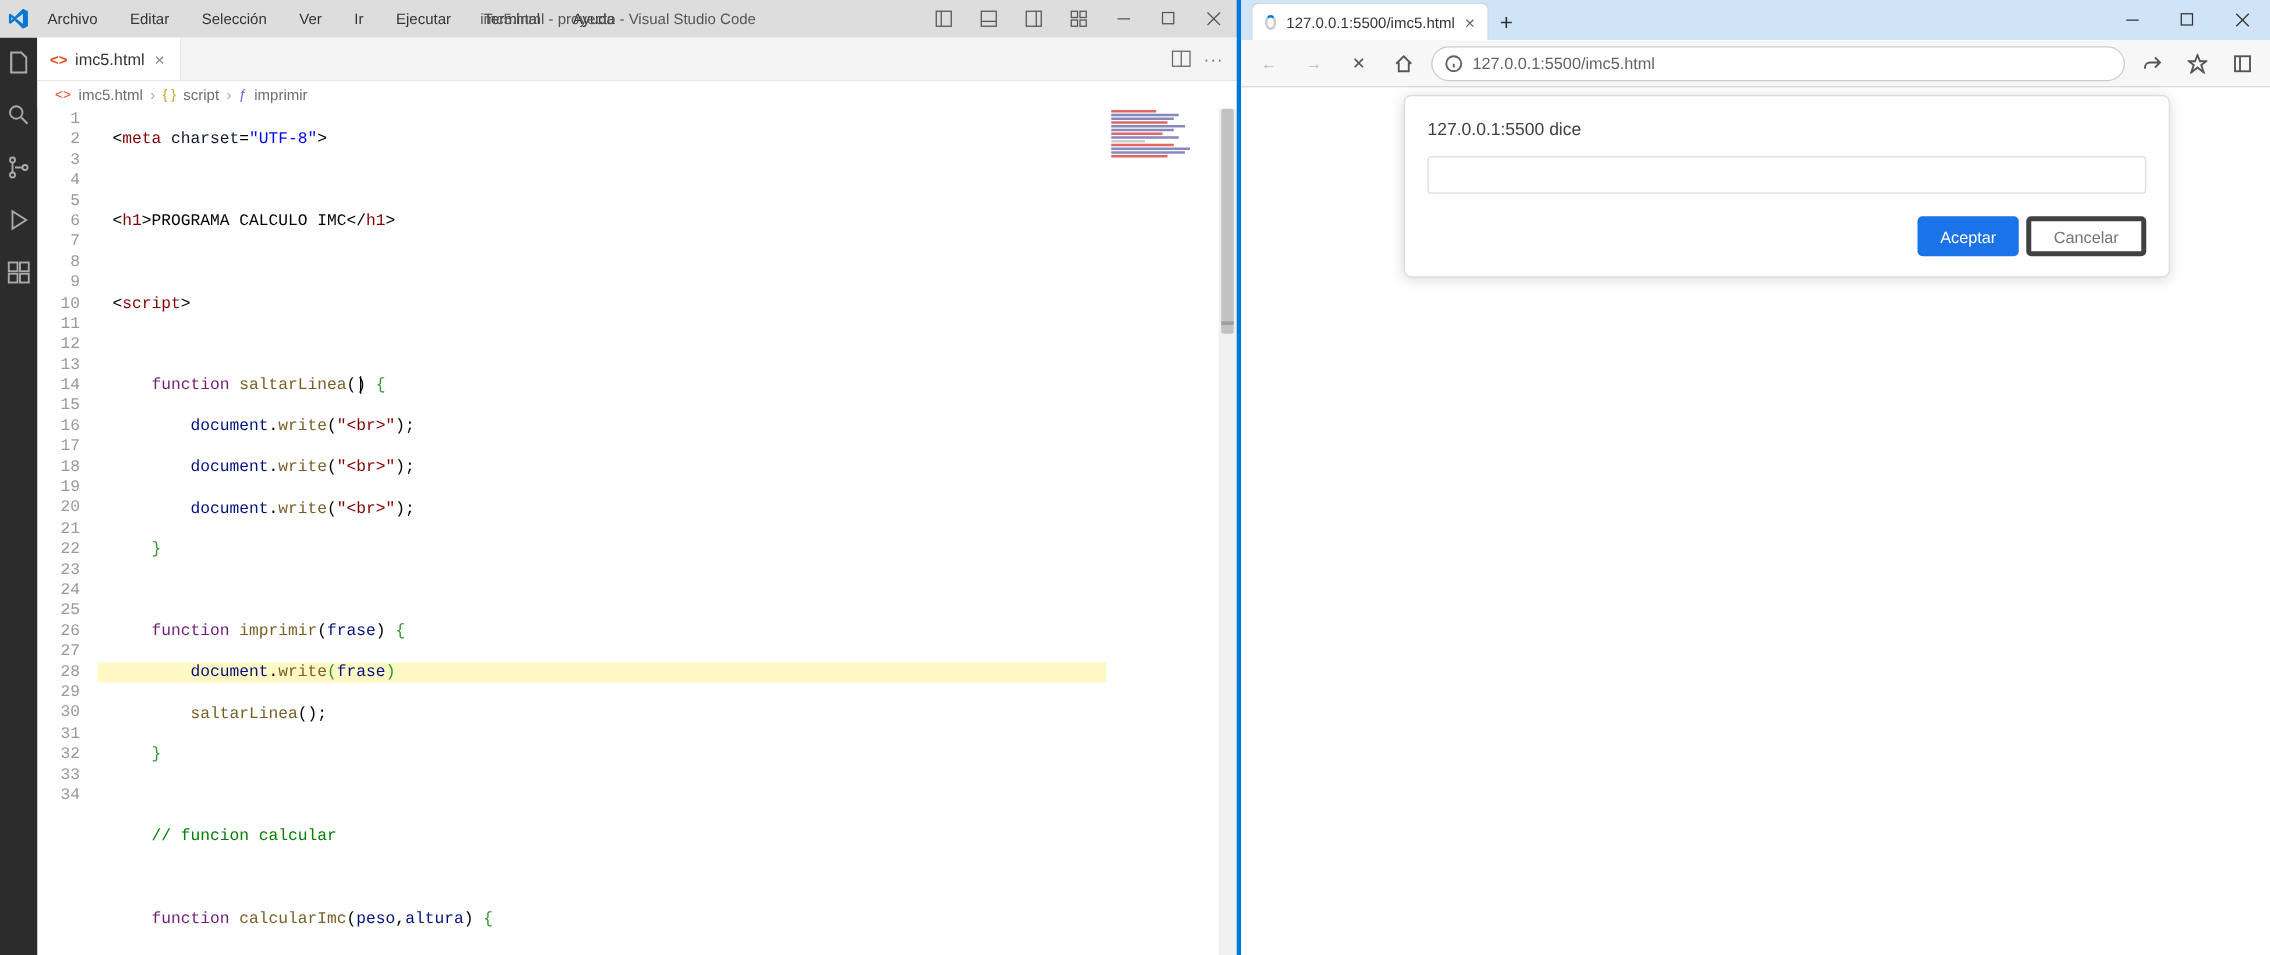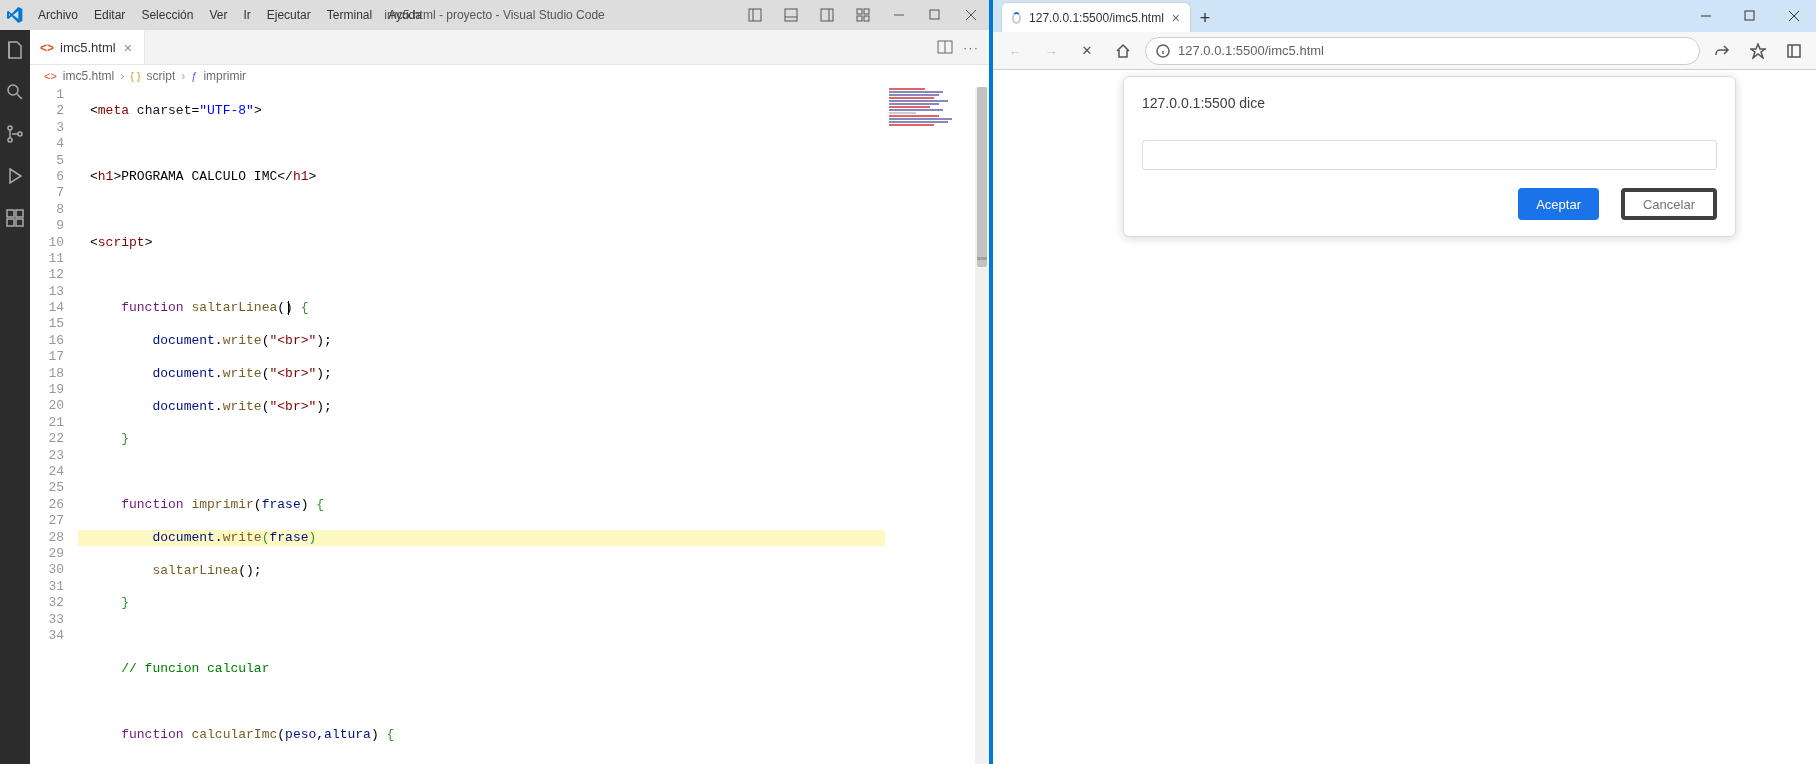--- a/index.html
+++ b/index.html
@@ -29,21 +29,21 @@
     color: #333;
     font-size: 12px;
     user-select: none;
     position: relative;
   }
   .vscode-logo {
     width: 30px; height:30px;
     display:flex;align-items:center;justify-content:center;
     color:#0078d4;
   }
-  .vscode-menus { display:flex; gap:0; }
+  .vscode-menus { display:flex; gap:10px; }
   .vscode-menus span { padding: 4px 8px; cursor:pointer; }
   .vscode-title-center {
     position:absolute; left:0; right:0; text-align:center; pointer-events:none;
     color:#555;
   }
   .vscode-title-controls {
     margin-left:auto; display:flex; align-items:center; gap:0;
   }
   .vscode-title-controls .layout-btn,
   .vscode-title-controls .win-btn {
@@ -154,27 +154,27 @@
   .br-omnibox .proto { color:#5f6368; }
   .br-content { flex:1; position:relative; background:#fff; }
 
   .dialog {
     position:absolute; top:6px; left:130px; right:80px;
     background:#fff; border:1px solid #dadce0; border-radius:6px;
     box-shadow:0 2px 10px rgba(0,0,0,.15);
     padding:18px 18px 16px 18px;
     font-size:13px; color:#3c4043;
   }
-  .dialog .dlg-origin { font-size:14px; margin-bottom:29px; }
+  .dialog .dlg-origin { font-size:14px; margin-bottom:14px; }
   .dialog .dlg-msg { font-size:13px; margin-bottom:14px; color:#3c4043; }
   .dialog input[type=text] {
     width:100%; height:30px; border:1px solid #dadce0; border-radius:3px; padding:0 8px;
     font-size:13px;
   }
-  .dialog .dlg-buttons { display:flex; justify-content:flex-end; gap:22px; margin-top:18px; }
+  .dialog .dlg-buttons { display:flex; justify-content:flex-end; gap:6px; margin-top:18px; }
   .dlg-btn {
     height:32px; padding:0 18px; border-radius:4px; font-size:13px; display:flex; align-items:center;
   }
   .dlg-btn.primary { background:#1a73e8; color:#fff; }
   .dlg-btn.secondary { background:#fff; border:4px solid #404040; color:#737373; }
 
   svg { display:block; }
 </style>
 </head>
 <body>

